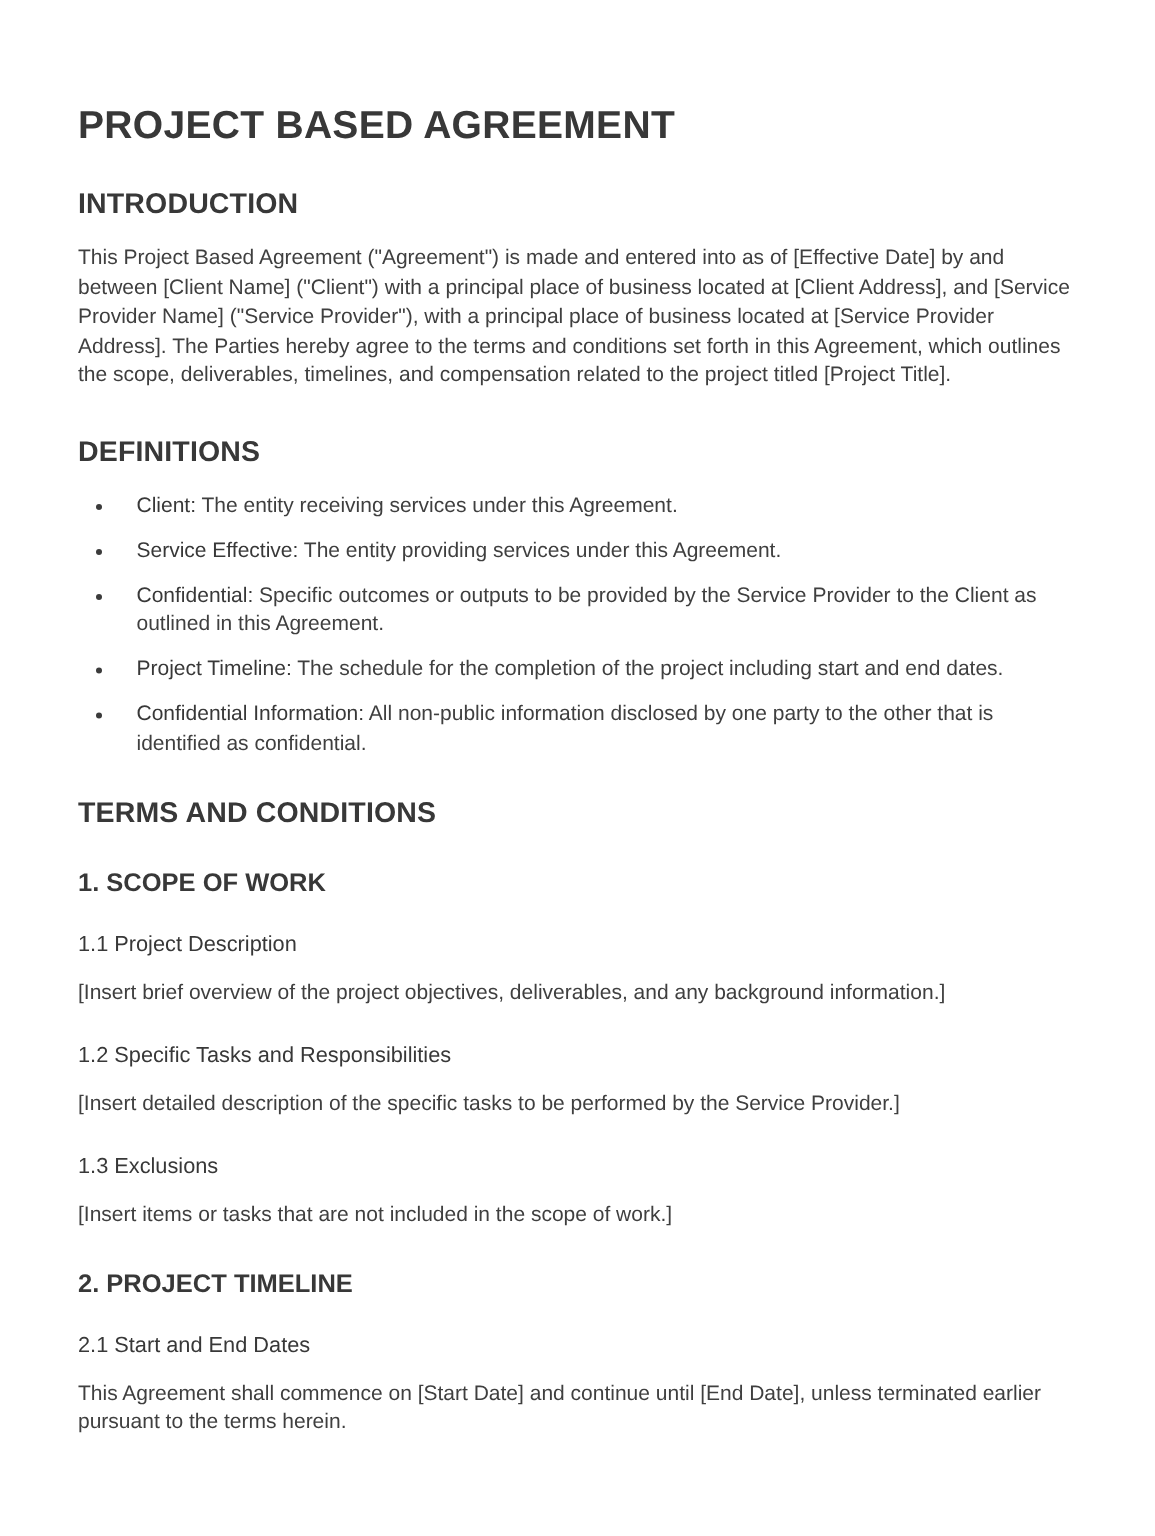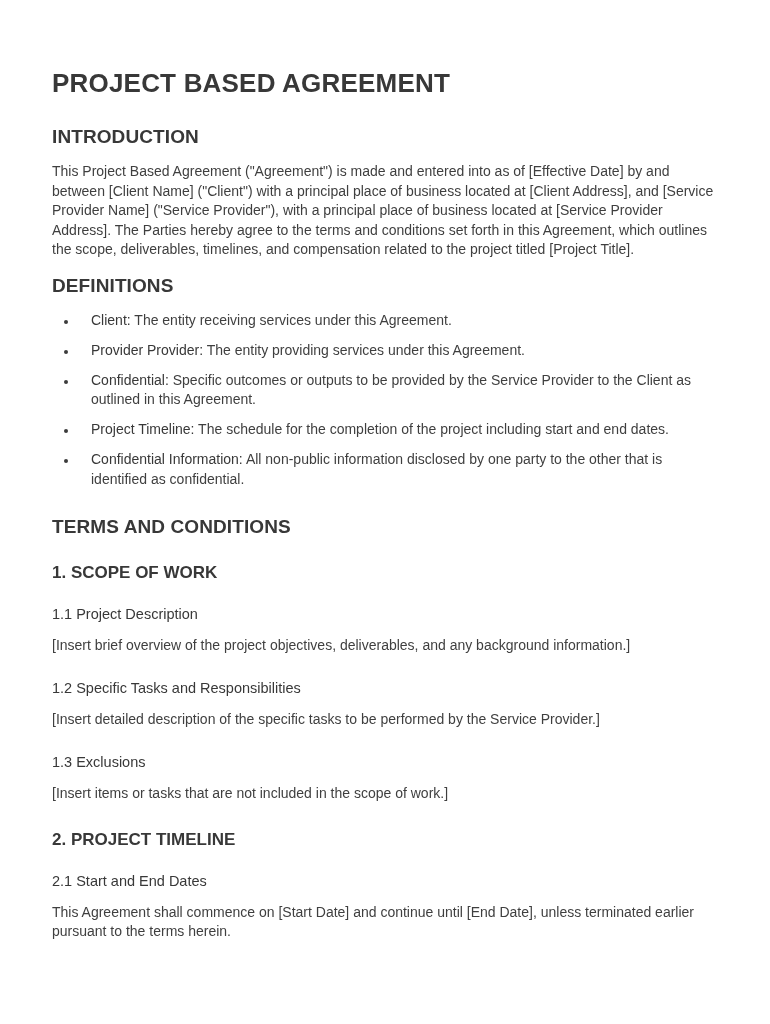--- a/index.html
+++ b/index.html
@@ -89,30 +89,30 @@
 </head>
 <body>
 
 <div class="page">
 
   <h1 class="doc-title">PROJECT BASED AGREEMENT</h1>
 
   <h2 class="section-heading">INTRODUCTION</h2>
   <p class="body-text">This Project Based Agreement ("Agreement") is made and entered into as of [Effective Date] by and between [Client Name] ("Client") with a principal place of business located at [Client Address], and [Service Provider Name] ("Service Provider"), with a principal place of business located at [Service Provider Address]. The Parties hereby agree to the terms and conditions set forth in this Agreement, which outlines the scope, deliverables, timelines, and compensation related to the project titled [Project Title].</p>
 
-  <h2 class="section-heading" style="margin-top:16px;">DEFINITIONS</h2>
+  <h2 class="section-heading" style="margin-top:32px;">DEFINITIONS</h2>
 
   <div class="def-list">
     <div class="def-item">
       <span class="bullet"></span>
       <span class="def-text"><span class="def-term">Client:</span><span> The entity receiving services under this Agreement.</span></span>
     </div>
     <div class="def-item">
       <span class="bullet"></span>
-      <span class="def-text"><span class="def-term">Provider Provider:</span><span> The entity providing services under this Agreement.</span></span>
+      <span class="def-text"><span class="def-term">Service Effective:</span><span> The entity providing services under this Agreement.</span></span>
     </div>
     <div class="def-item">
       <span class="bullet"></span>
       <span class="def-text"><span class="def-term">Confidential:</span><span> Specific outcomes or outputs to be provided by the Service Provider to the Client as outlined in this Agreement.</span></span>
     </div>
     <div class="def-item">
       <span class="bullet"></span>
       <span class="def-text"><span class="def-term">Project Timeline:</span><span> The schedule for the completion of the project including start and end dates.</span></span>
     </div>
     <div class="def-item">

